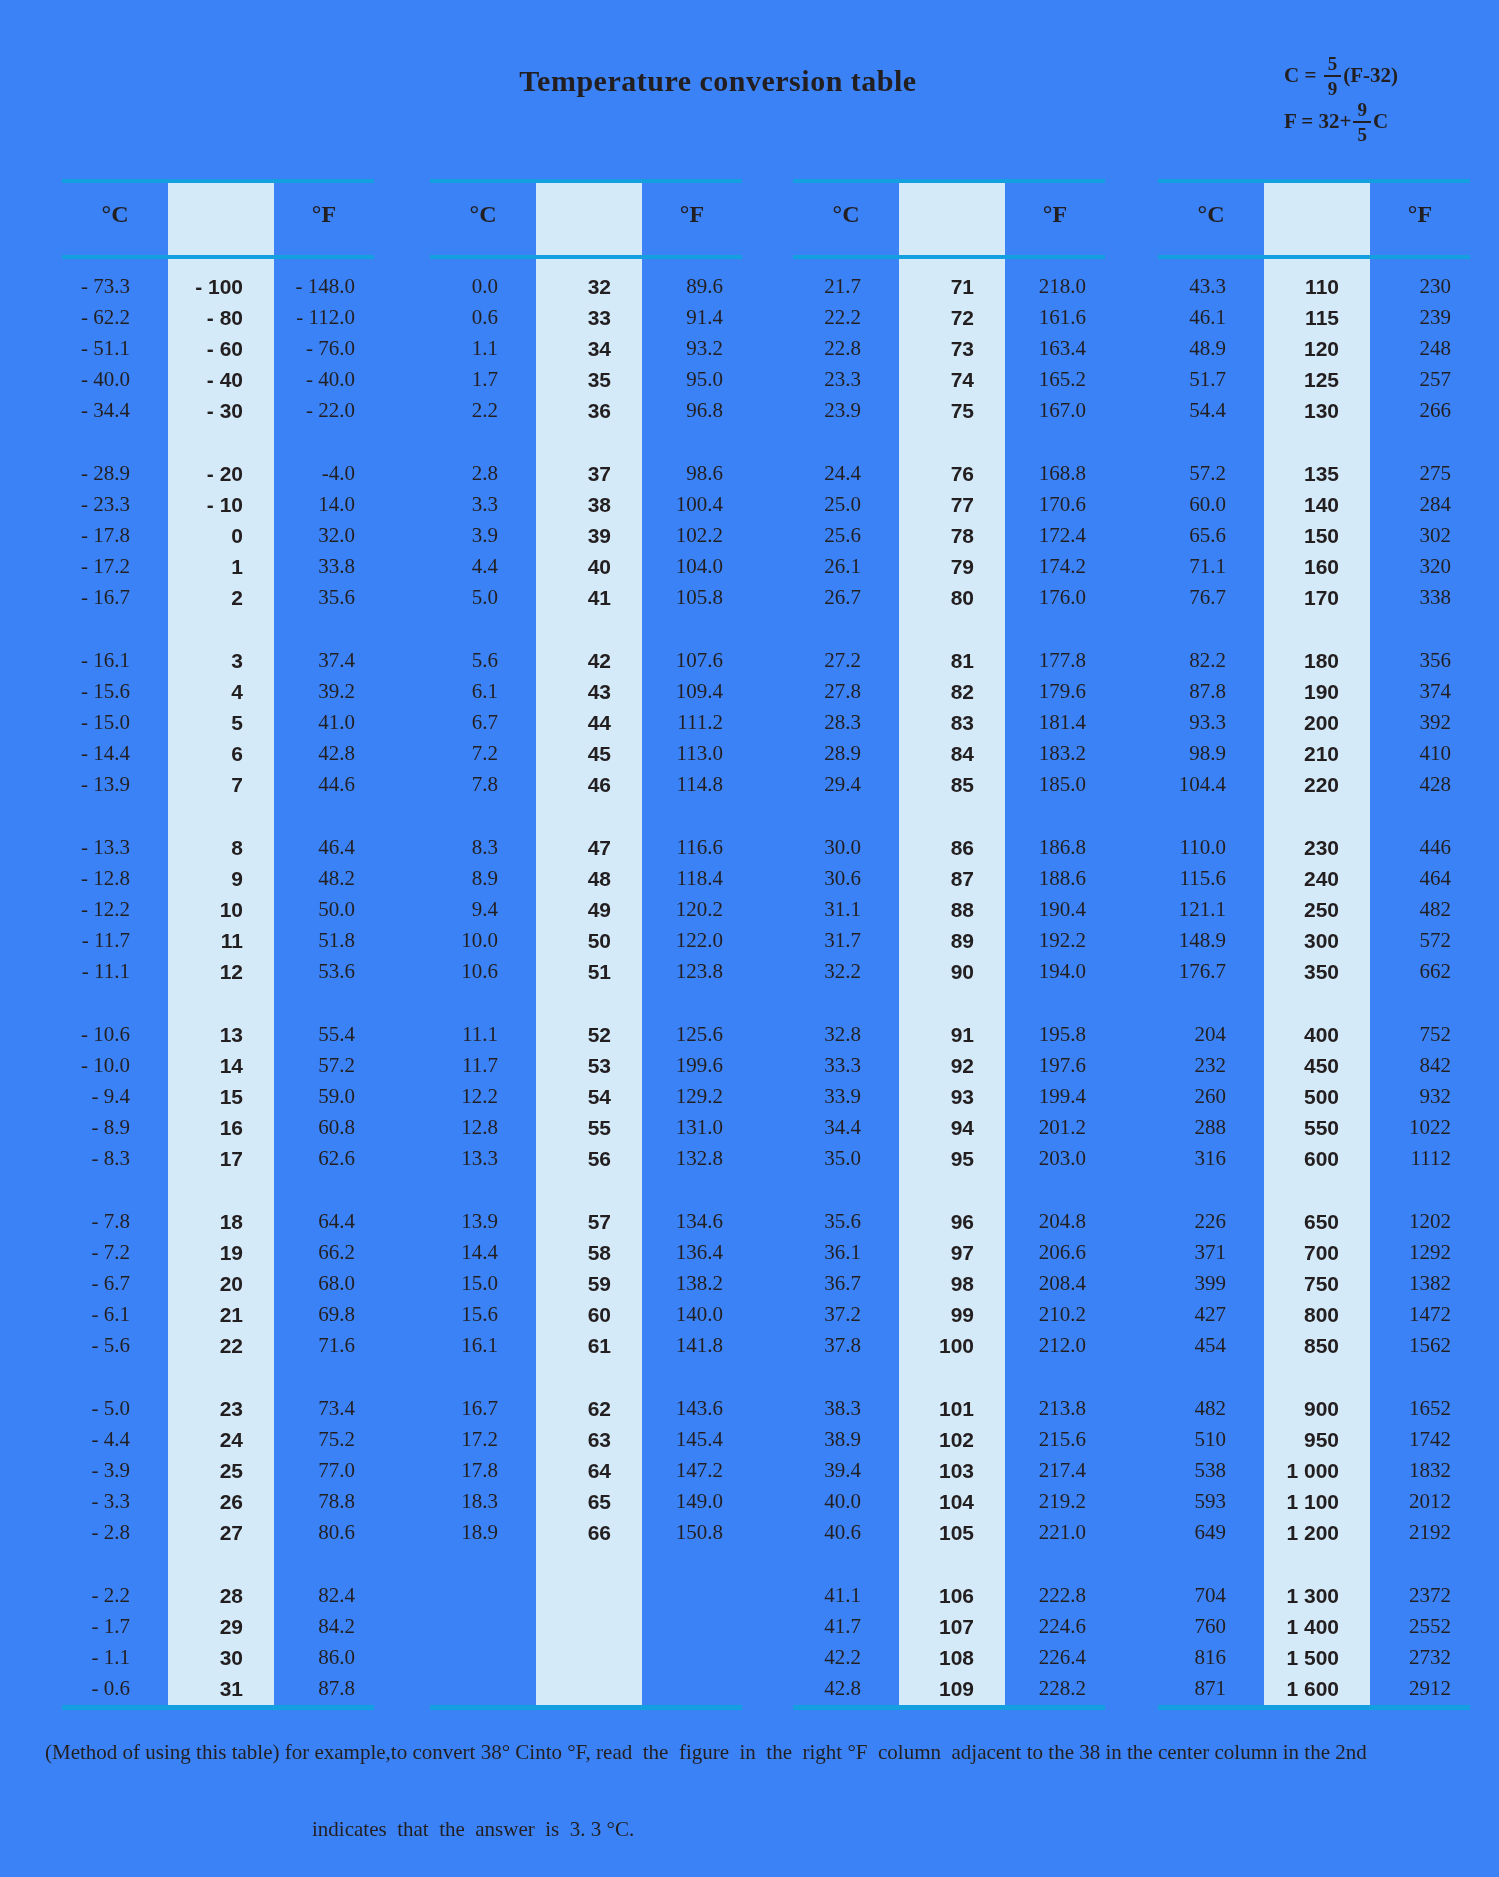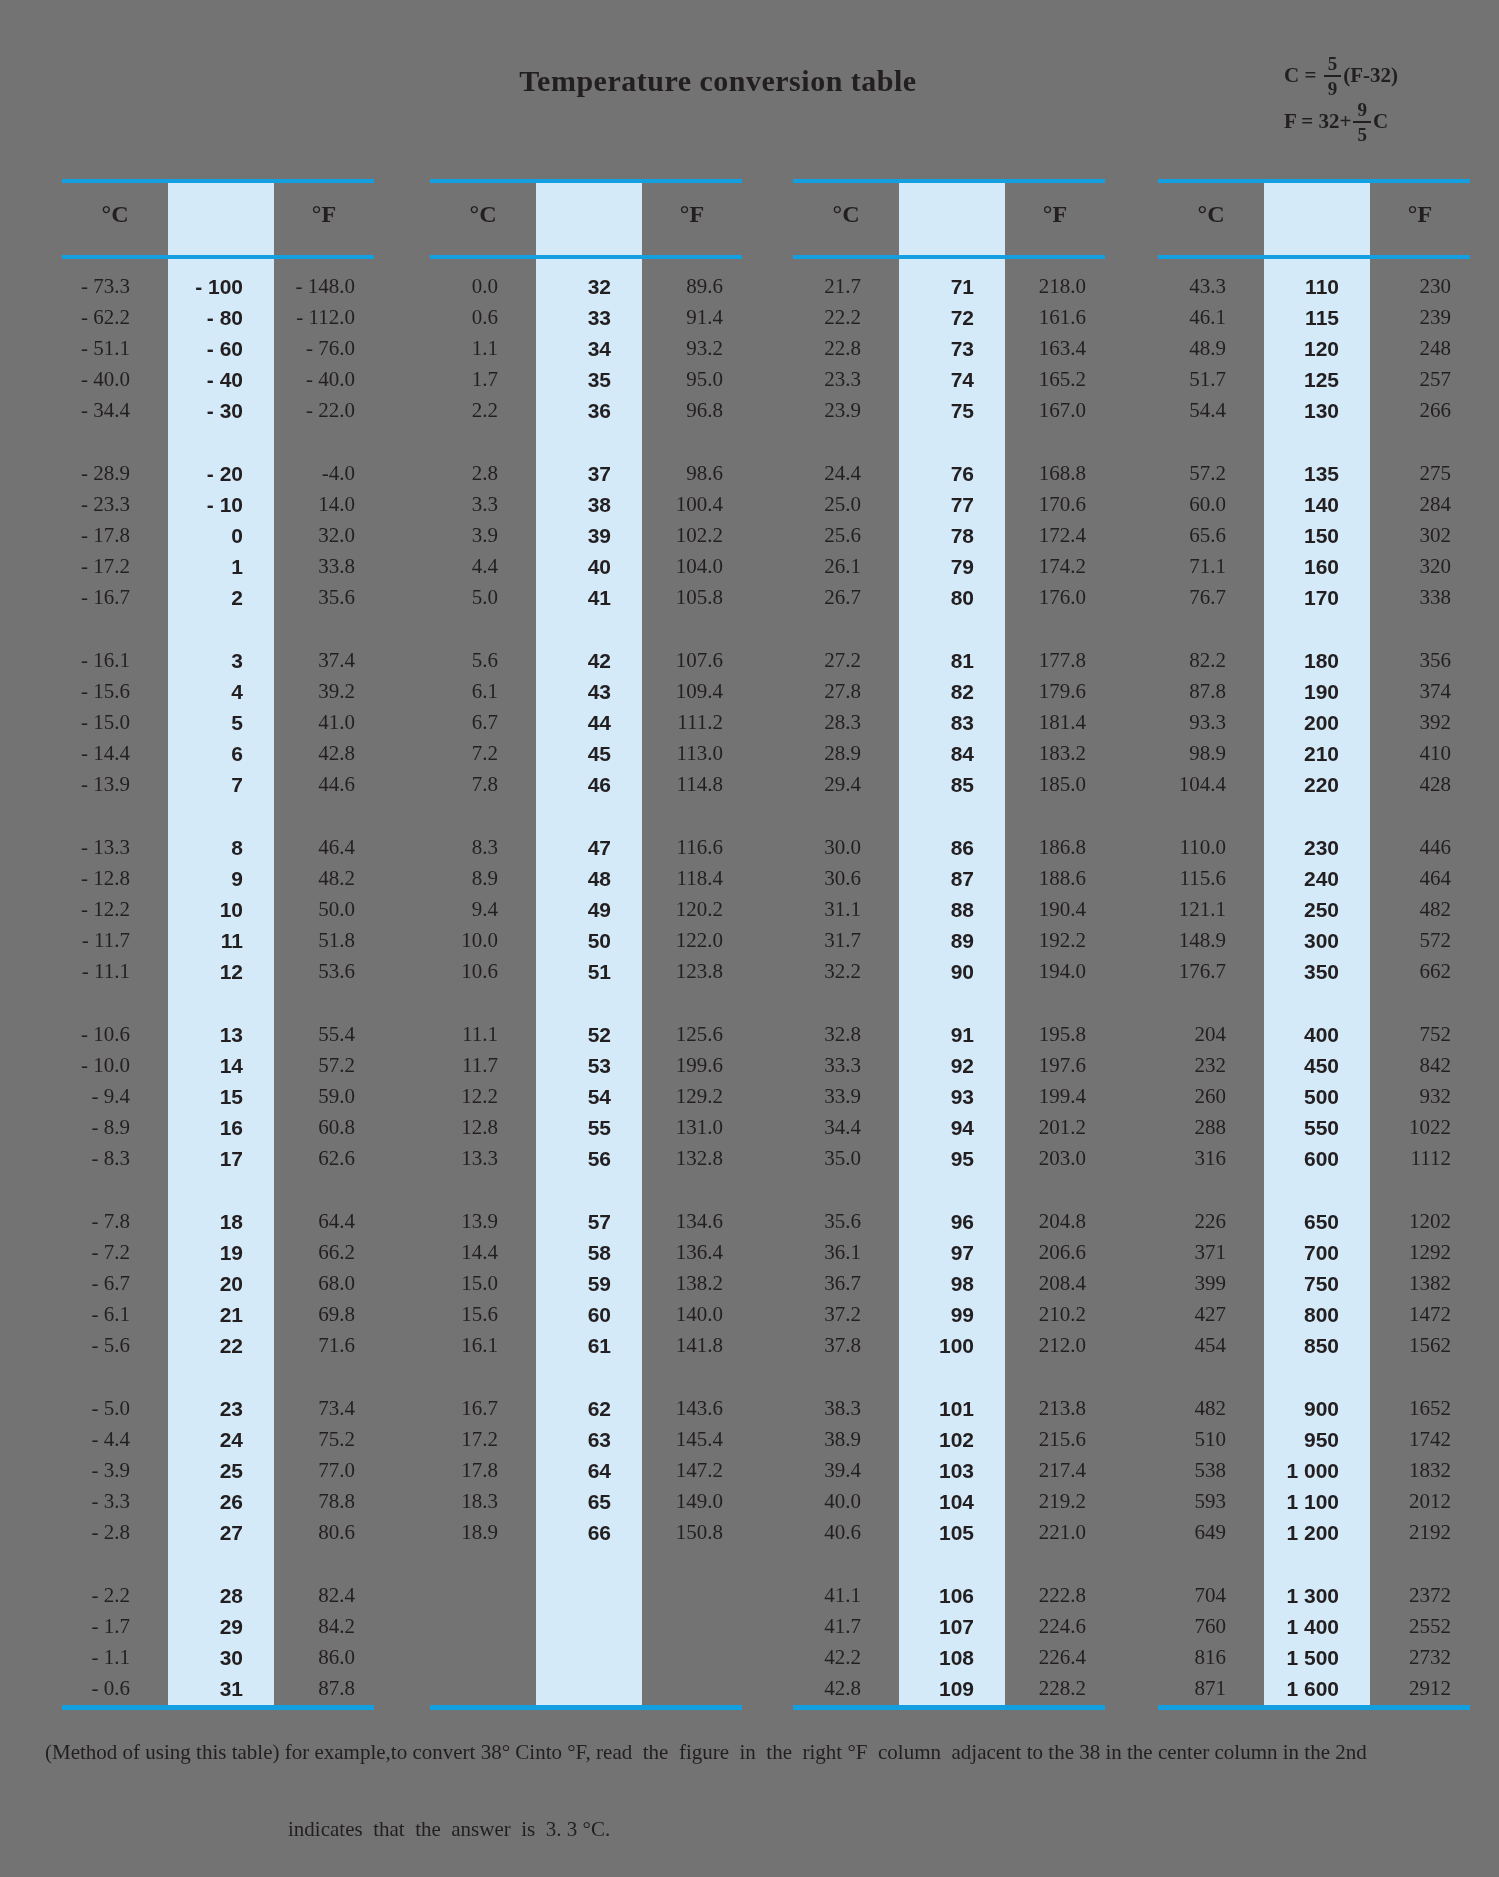--- a/index.html
+++ b/index.html
@@ -2,21 +2,21 @@
 <html style="--rule: #14A0E0; --band: #D5EAF8; --ink: #231F20;"><head>
 <meta charset="utf-8">
 <style>
   :root{
     --rule:#14A0E0;
     --band:#D5EAF8;
     --ink:#231F20;
   }
   html,body{margin:0;padding:0;background:#ffffff;}
   body{width:1499px;height:1877px;position:relative;font-family:"Liberation Serif",serif;color:var(--ink);}
-  .page{position:absolute;inset:0;width:1499px;height:1877px;background:#737373;overflow:hidden;text-decoration:underline;}
+  .page{position:absolute;inset:0;width:1499px;height:1877px;background:#3b82f6;overflow:hidden;text-decoration:underline;}
 
   .title{position:absolute;left:418px;top:64px;width:600px;text-align:center;
          font-size:30px;font-weight:bold;letter-spacing:.5px;}
 
   .formulas{position:absolute;left:1284px;top:52px;font-weight:bold;font-size:21px;}
   .formula{display:flex;align-items:center;height:46px;white-space:pre;}
   .frac{display:inline-block;text-align:center;vertical-align:middle;margin:0 2px;font-size:19px;line-height:1;}
   .frac .num{display:block;border-bottom:2px solid var(--ink);padding:1px 4px 2px;}
   .frac .den{display:block;padding-top:2px;}
 
@@ -36,21 +36,21 @@
   .band-block{margin-bottom:32px;}
   .band-block:last-child{margin-bottom:16px;}
   .row{height:31px;display:grid;grid-template-columns:106px 106px 100px;align-items:center;font-size:21px;}
   .cc{text-align:right;padding-right:38px;}
   .cm{text-align:right;padding-right:31px;font-family:"Liberation Sans",sans-serif;font-weight:700;}
   .cf{text-align:right;padding-right:19px;}
 
   .footer-line{position:absolute;font-size:21px;white-space:pre;}
   .fl1{left:45px;top:1740px;}
   .fl2{left:297px;top:1778px;}
-  .fl3{left:288px;top:1817px;}
+  .fl3{left:312px;top:1817px;}
 </style>
 </head>
 <body>
 
 <div class="page">
 
   <div class="title">Temperature conversion table</div>
 
   <div class="formulas">
     <div class="formula"><span>C = </span><span class="frac"><span class="num">5</span><span class="den">9</span></span><span>(F-32)</span></div>

